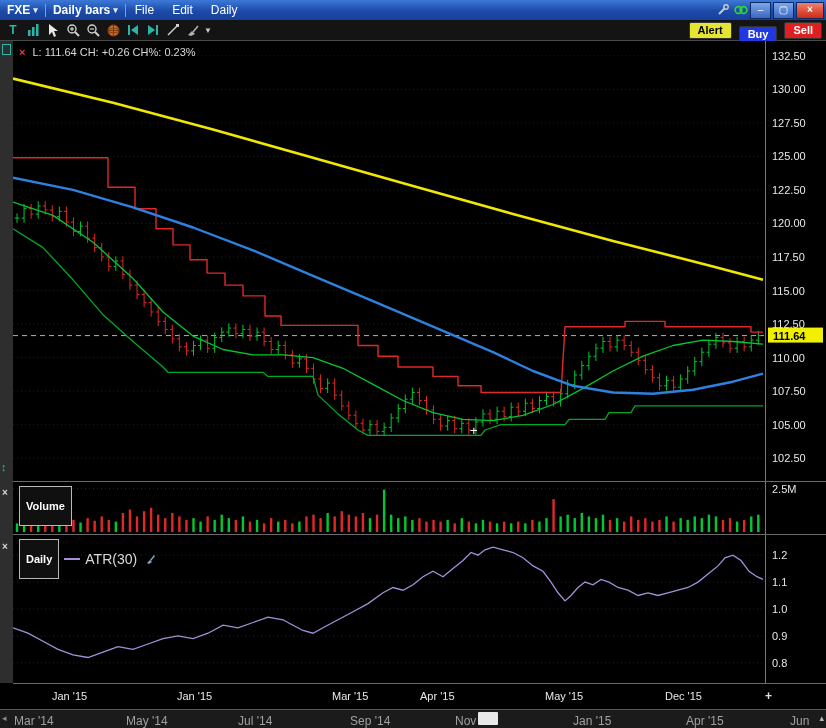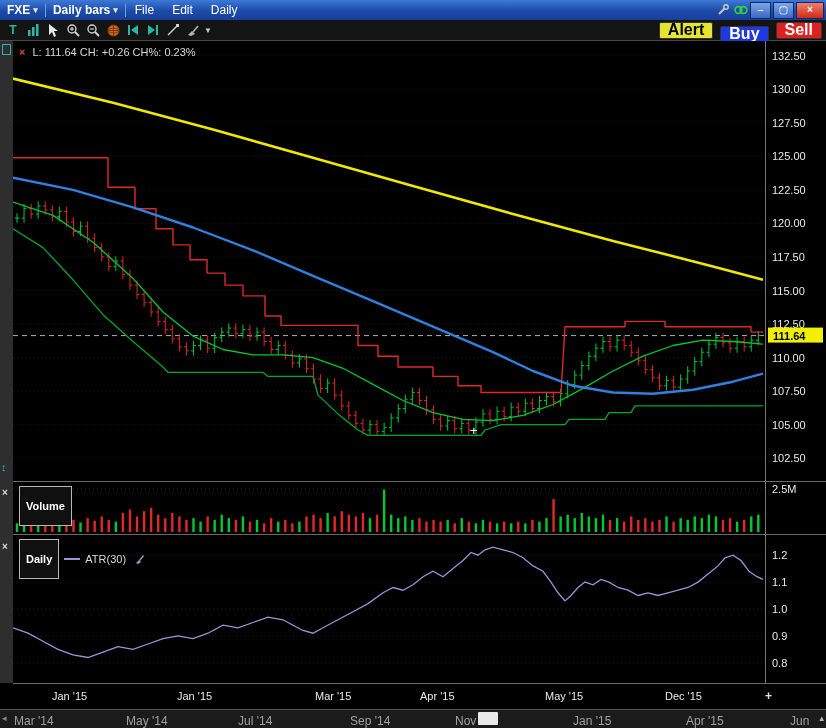--- a/index.html
+++ b/index.html
@@ -18,21 +18,21 @@
   .win-btn{width:19px;height:15px;margin-right:2px;border:1px solid #0c2b66;
     background:linear-gradient(#7da7e8,#3a68c0);display:flex;align-items:center;justify-content:center;
     color:#fff;font-size:10px;line-height:1;}
   .win-close{background:linear-gradient(#f0806e,#cf2a16);width:26px;font-weight:bold;}
   
   .toolbar{position:absolute;top:20px;left:0;right:0;height:21px;background:#141414;
     border-bottom:1px solid #4a4a4a;display:flex;align-items:center;gap:2px;padding:0 4px;box-sizing:border-box;}
   .ticon{width:18px;height:16px;display:flex;align-items:center;justify-content:center;}
   .ticon-t{color:#29b6a8;font-weight:bold;font-size:12px;}
   .tool-caret{color:#c8c8c8;font-size:8px;width:10px;}
-  .trade-btn{height:15px;padding:0 8px;margin-left:5px;font-size:16px;font-weight:bold;
+  .trade-btn{height:15px;padding:0 8px;margin-left:5px;font-size:11px;font-weight:bold;
     border-radius:2px;display:flex;align-items:center;border:1px solid #333;cursor:default;}
   .btn-alert{background:#e6e432;color:#000;}
   .btn-buy{background:#2038e0;color:#fff;margin-top:8px;}
   .btn-sell{background:#e02020;color:#fff;}
   
   .chart-region{position:absolute;top:41px;left:0;width:826px;height:687px;background:#000;}
   .gutter{position:absolute;left:0;top:0;width:13px;height:642px;background:#2e2e2e;}
   .pane-tab-icon{position:absolute;left:2px;top:3px;width:7px;height:9px;border:1px solid #29b6a8;}
   .pane-resize{position:absolute;left:1px;top:420px;color:#29b6a8;font-size:11px;}
   .gutter-x{position:absolute;left:2px;color:#d8d8d8;font-size:10px;font-weight:bold;cursor:default;}
@@ -42,21 +42,21 @@
   #main-panel{top:0;height:440px;}
   #vol-panel{top:440px;height:53px;border-top:1px solid #6a6a6a;box-sizing:border-box;}
   #atr-panel{top:493px;height:149px;border-top:1px solid #6a6a6a;box-sizing:border-box;}
   .legend{position:absolute;left:6px;top:5px;display:flex;gap:7px;font-size:11px;color:#d8d8d8;}
   .legend-x{color:#e04040;font-weight:bold;cursor:default;}
   .crosshair{position:absolute;left:457px;top:382px;color:#fff;font-size:13px;}
   .panel-header{position:absolute;left:6px;top:4px;display:flex;align-items:center;}
   .panel-label-box{border:1px solid #b8b8b8;background:#101010;color:#fff;font-size:11px;
     font-weight:bold;padding:12px 6px;height:14px;line-height:14px;display:inline-block;}
   .swatch{width:16px;border-top:2px solid #a58fd8;display:inline-block;margin:0 5px;}
-  .ind-label{color:#d8d8d8;font-size:11px;margin-right:8px;}
+  .ind-label{color:#d8d8d8;font-size:14px;margin-right:8px;}
   .xlabels{position:absolute;left:13px;top:642px;width:813px;height:26px;background:#000;
     border-top:1px solid #6a6a6a;box-sizing:border-box;}
   .xlabels span.xl{position:absolute;top:6px;font-size:11px;color:#e8e8e8;}
   .axis-plus{position:absolute;left:752px;top:5px;color:#e0e0e0;font-size:12px;font-weight:bold;}
   .scrollbar{position:absolute;left:0;top:668px;width:826px;height:19px;background:#1b1b1b;
     border-top:1px solid #555;box-sizing:border-box;}
   .scrollbar span.sl{position:absolute;top:4px;font-size:12px;color:#a0a0a0;}
   .sb-thumb{position:absolute;top:2px;height:13px;background:#e8e8e8;border-radius:1px;}
   .sb-left{position:absolute;left:2px;top:3px;color:#888;font-size:9px;}
   .sb-grip{position:absolute;right:2px;top:3px;color:#b8b8b8;font-size:9px;}
@@ -683,21 +683,21 @@
               <line x1="5.5" y1="6.5" x2="9.5" y2="1.5" stroke="#7fa8c0" stroke-width="1.4"></line>
             </svg>
         </span>
       </div>
     </div>
 
     <div class="xlabels" id="xlabels">
       <span class="axis-plus">+</span>
     <span class="xl" style="left: 39px;">Jan '15</span>
         <span class="xl" style="left: 164px;">Jan '15</span>
-        <span class="xl" style="left: 278px; padding-left: 24px;">Mar '15</span>
+        <span class="xl" style="left: 295px; padding-left: 24px;">Mar '15</span>
         <span class="xl" style="left: 407px;">Apr '15</span>
         <span class="xl" style="left: 532px;">May '15</span>
         <span class="xl" style="left: 652px;">Dec '15</span>
       </div>
 
     <div class="scrollbar" id="scrollbar">
       <span class="sb-left">◂</span>
       <span class="sb-grip">▴</span>
     <span class="sl" style="left: 14px;">Mar '14</span>
         <span class="sl" style="left: 126px;">May '14</span>

